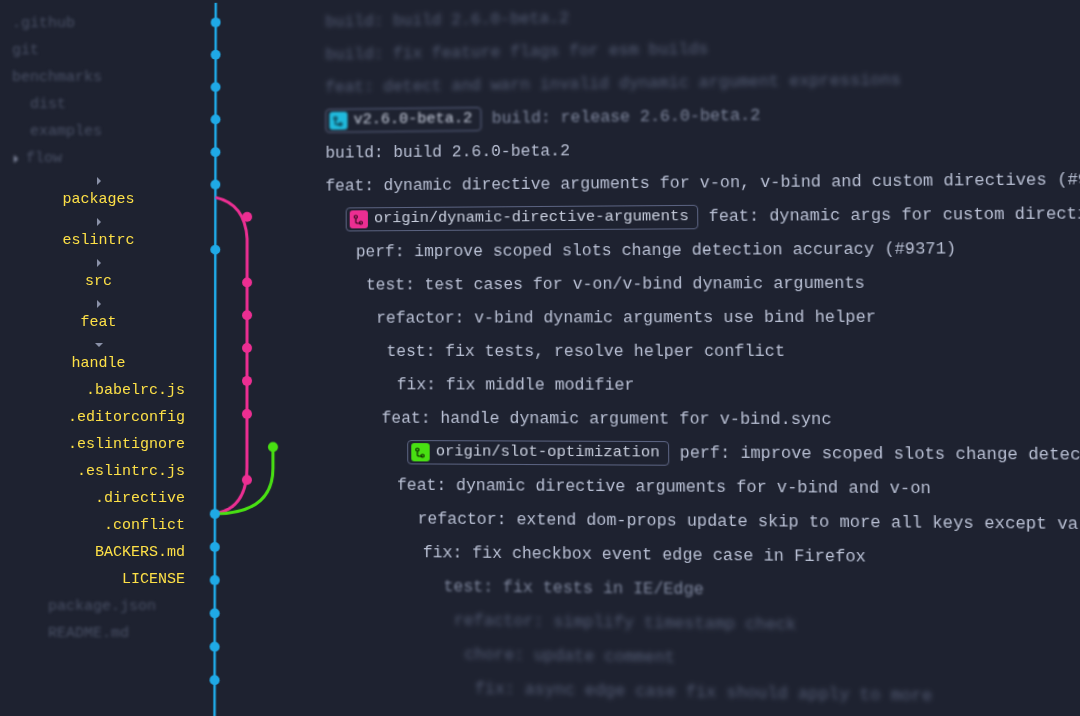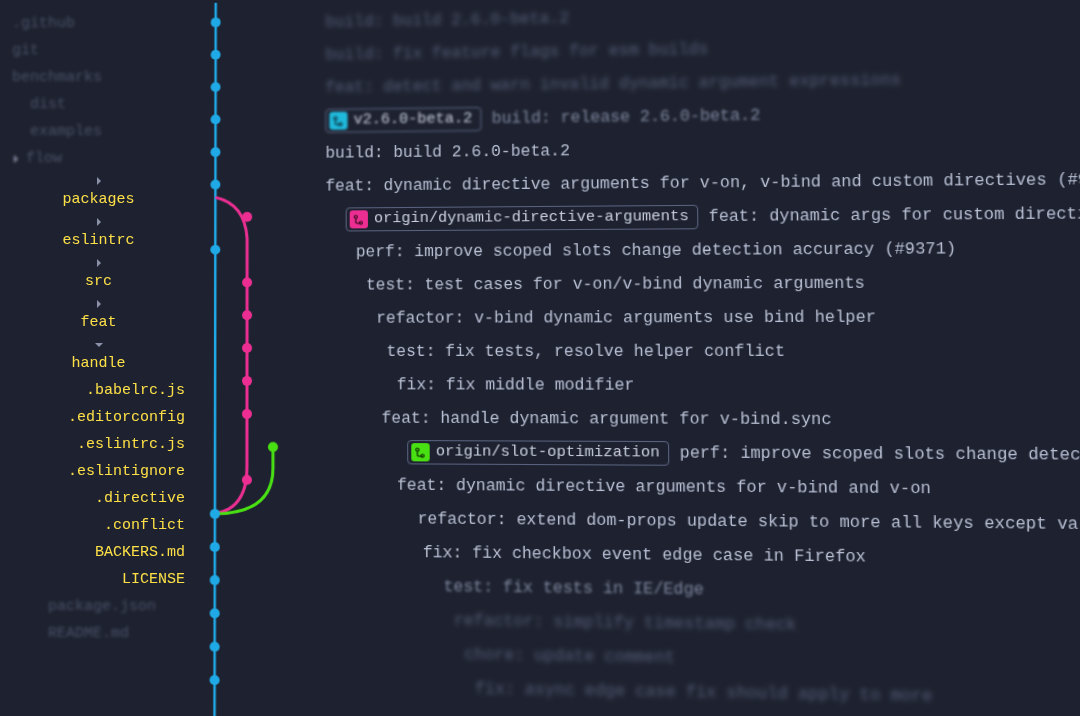--- a/index.html
+++ b/index.html
@@ -159,24 +159,24 @@
       </span>
       <span>handle</span>
     </div>
     <div class="file-item focused indent-2">
       <span>.babelrc.js</span>
     </div>
     <div class="file-item focused indent-2">
       <span>.editorconfig</span>
     </div>
     <div class="file-item focused indent-2">
+      <span>.eslintignore</span>
+    </div>
+    <div class="file-item focused indent-2">
       <span>.eslintrc.js</span>
-    </div>
-    <div class="file-item focused indent-2">
-      <span>.eslintignore</span>
     </div>
     <div class="file-item focused indent-2">
       <span>.directive</span>
     </div>
     <div class="file-item focused indent-2">
       <span>.conflict</span>
     </div>
     <div class="file-item focused indent-2">
       <span>BACKERS.md</span>
     </div>

